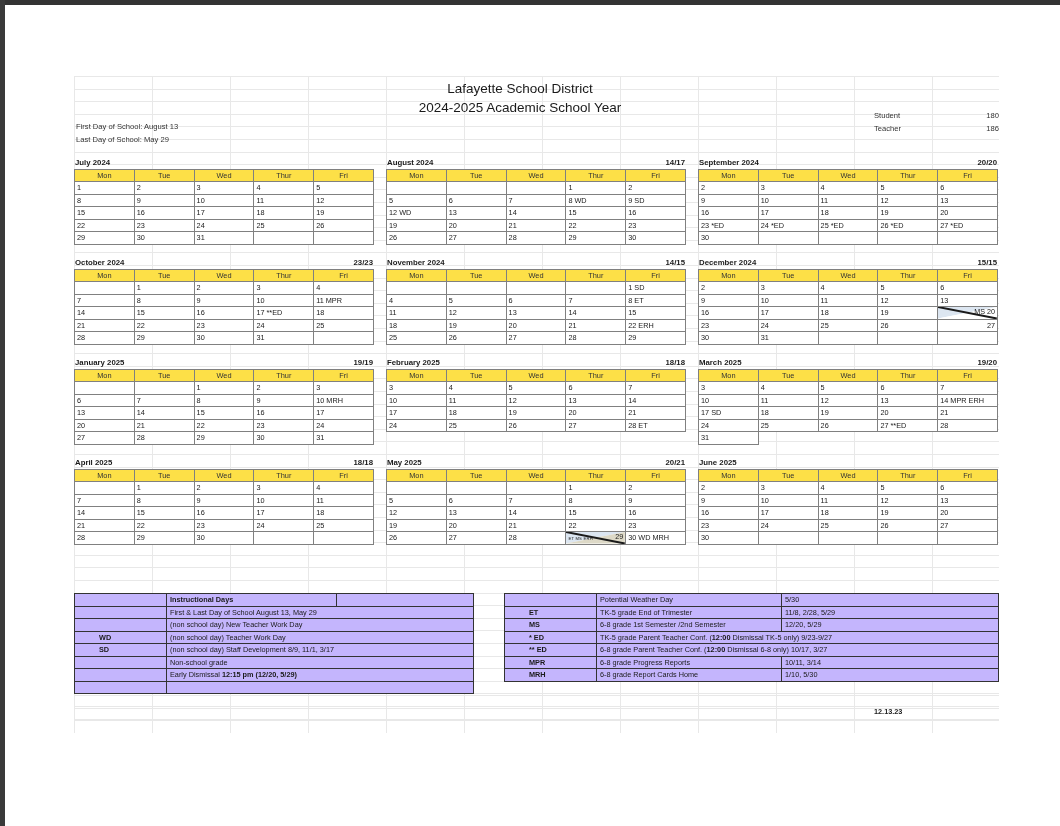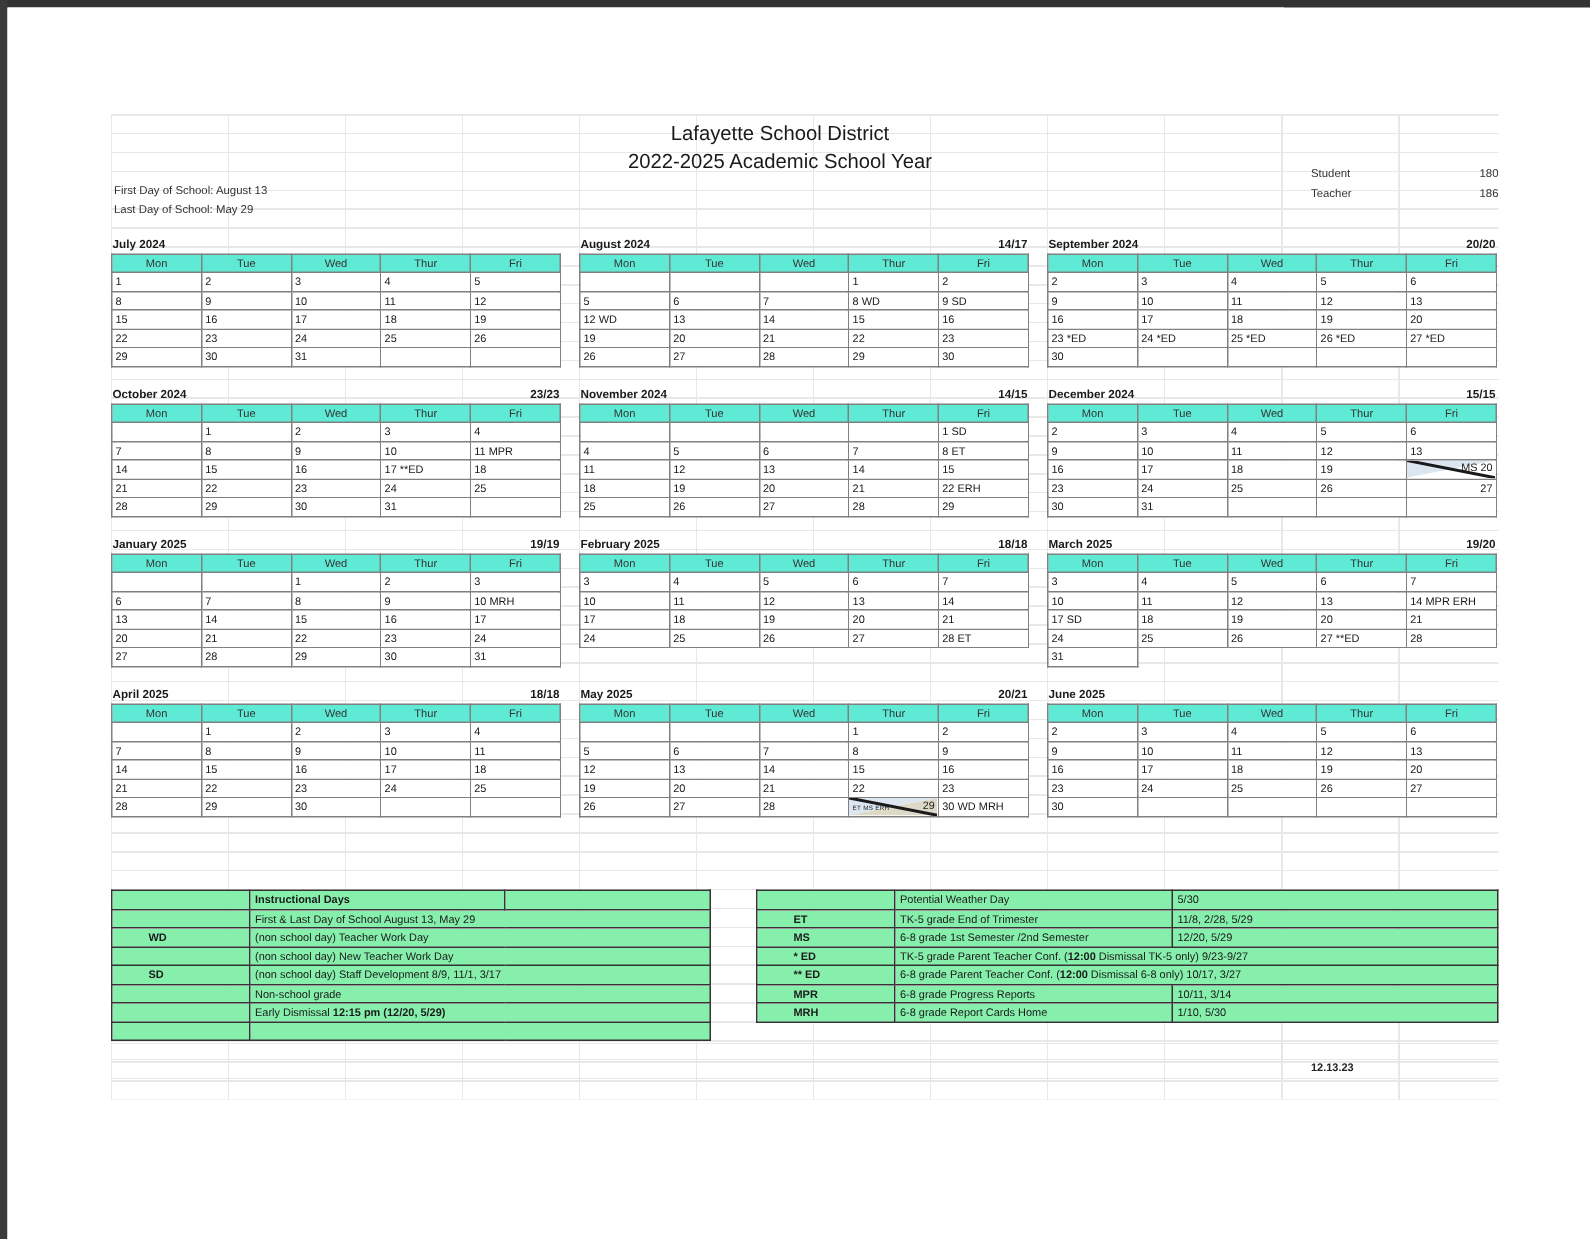--- a/index.html
+++ b/index.html
@@ -121,21 +121,21 @@
     width: 300px;
     table-layout: fixed;
   }
   table.cal th {
     border: 1px solid #808080;
     height: 11px;
     font-size: 7.4px;
     font-weight: normal;
     text-align: center;
     color: #333;
-    background: #5eead4;
+    background: #fde047;
     padding: 0;
   }
   table.cal td {
     border: 1px solid #808080;
     height: 11.5px;
     font-size: 7.3px;
     text-align: left;
     vertical-align: middle;
     padding: 0 2px;
     background: #ffffff;
@@ -193,21 +193,21 @@
     border-collapse: collapse;
     table-layout: fixed;
     width: 100%;
   }
   table.legend td {
     border: 1px solid #333333;
     height: 11.5px;
     font-size: 7.3px;
     padding: 0 3px;
     vertical-align: middle;
-    background: #86efac;
+    background: #c4b5fd;
     color: #1a1a1a;
     white-space: nowrap;
     overflow: hidden;
   }
   table.legend td.key { width: 64px; font-weight: bold; padding-left: 24px; }
   table.legend td.spacer { border: 1px solid #333333; width: 130px; }
   .swatch-blue   { background: #4f81bd; }
   .swatch-yellow { background: #ffff00; }
   .swatch-white  { background: #ffffff; }
   .swatch-orange { background: #f5a300; }
@@ -240,21 +240,21 @@
 
 <div id="chrome-top"></div>
 <div id="chrome-left"></div>
 
 <div id="sheet">
 
   <div class="grid-bg"></div>
 
   <div id="title-block">
     <div class="line1">Lafayette School District</div>
-    <div class="line2">2022-2025 Academic School Year</div>
+    <div class="line2">2024-2025 Academic School Year</div>
   </div>
 
   <div id="first-last">
     <div>First Day of School: August 13</div>
     <div>Last Day of School: May 29</div>
   </div>
 
   <div id="day-counts">
     <div class="row">
       <span>Student</span>
@@ -950,26 +950,26 @@
           <tr>
             <td class="key " style="border-right: 1px solid rgb(51, 51, 51);"></td>
             <td class="hdr-instr">Instructional Days</td>
             <td class="spacer"></td>
           </tr>
           <tr>
             <td class="key swatch-blue"></td>
             <td colspan="2">First &amp; Last Day of School August 13, May 29</td>
           </tr>
           <tr>
+            <td class="key swatch-yellow"></td>
+            <td colspan="2">(non school day) New Teacher Work Day</td>
+          </tr>
+          <tr>
             <td class="key swatch-white">WD</td>
             <td colspan="2">(non school day) Teacher Work Day</td>
-          </tr>
-          <tr>
-            <td class="key swatch-yellow"></td>
-            <td colspan="2">(non school day) New Teacher Work Day</td>
           </tr>
           <tr>
             <td class="key swatch-orange">SD</td>
             <td colspan="2">(non school day) Staff Development 8/9, 11/1, 3/17</td>
           </tr>
           <tr>
             <td class="key swatch-green"></td>
             <td colspan="2">Non-school grade</td>
           </tr>
           <tr>

